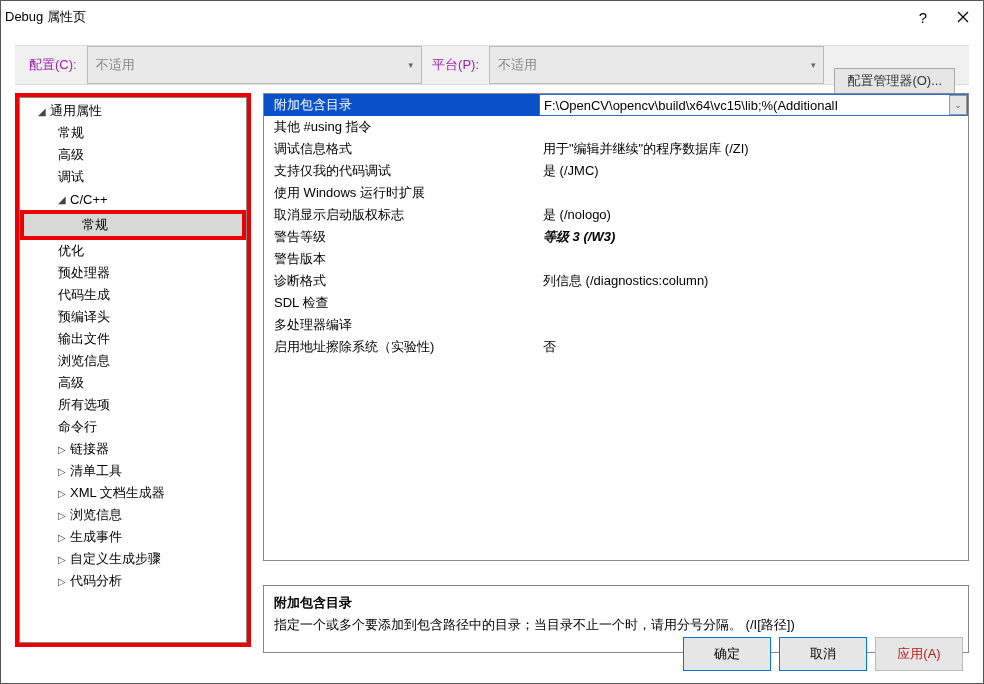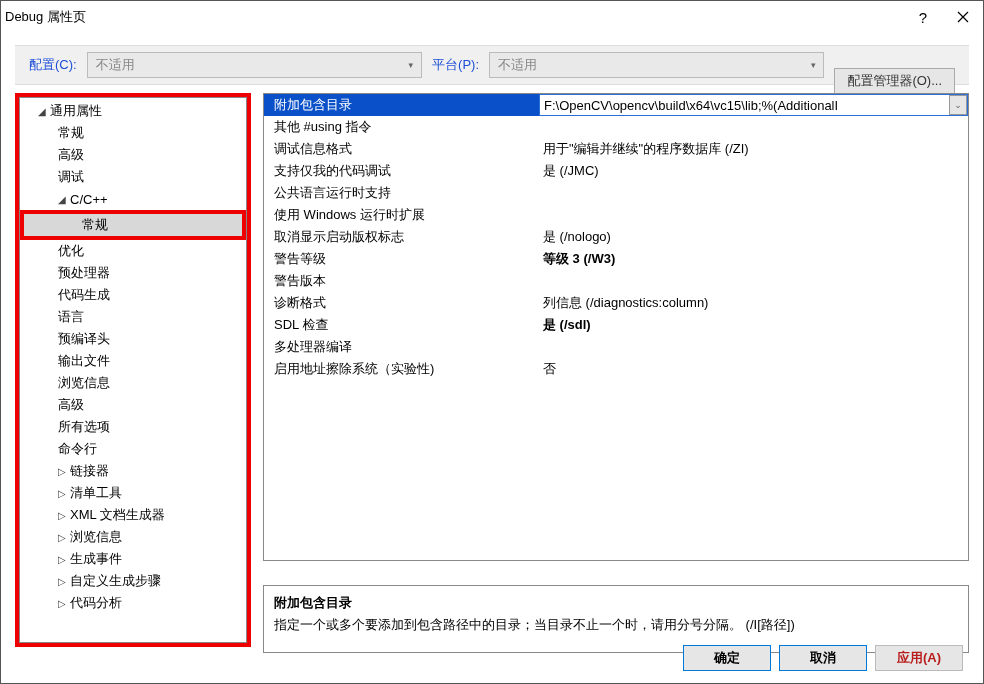--- a/index.html
+++ b/index.html
@@ -3,47 +3,47 @@
 <meta charset="utf-8">
 <style>
 * { box-sizing: border-box; margin: 0; padding: 0; font-family: "Microsoft YaHei", "Segoe UI", sans-serif; font-size: 13px; }
 body { background: #fff; width: 984px; height: 684px; overflow: hidden; border: 1px solid #555; position: relative; }
 .titlebar { height: 32px; display: flex; align-items: center; padding: 0 0; background: #fff; }
 .titlebar .title { flex: 1; padding-left: 4px; }
 .titlebar .help, .titlebar .close { width: 40px; height: 32px; display: flex; align-items: center; justify-content: center; cursor: default; }
 .titlebar .help { font-size: 15px; }
 .titlebar .close svg { width: 12px; height: 12px; }
 .topbar { height: 40px; display: flex; align-items: center; gap: 10px; padding: 6px 14px; background: #f0f0f0; border-top: 1px solid #ddd; border-bottom: 1px solid #ddd; margin: 12px 14px 8px 14px; }
-.topbar label { color: #1d4ed8; }
-.topbar .combo { flex: 1; height: 26px; border: 1px solid #bbb; background: #e9e9e9; color: #888; padding: 0 8px; display: flex; align-items: center; justify-content: space-between; }
+.topbar label { color: #a21caf; }
+.topbar .combo { flex: 1; height: 38px; border: 1px solid #bbb; background: #e9e9e9; color: #888; padding: 0 8px; display: flex; align-items: center; justify-content: space-between; }
 .topbar .combo.plt { flex: 1; }
 .topbar .btn { height: 26px; border: 1px solid #aaa; background: #e6e6e6; padding: 0 12px; display: flex; align-items: center; color: #333; margin-top: 32px; }
 .main { display: flex; gap: 12px; padding: 0 14px; height: 560px; }
 .tree-wrap { width: 236px; height: 554px; border: 4px solid #e00; background: #fff; overflow-y: scroll; }
 .tree-inner { border: 1px solid #888; min-height: 100%; padding: 2px 0; }
 .tree-item { height: 22px; display: flex; align-items: center; padding-left: 8px; cursor: default; white-space: nowrap; }
 .tree-item .exp { width: 12px; display: inline-block; font-size: 10px; color: #444; }
 .tree-item.l1 { padding-left: 18px; }
 .tree-item.l2 { padding-left: 38px; }
 .tree-item.l3 { padding-left: 38px; }
 .tree-item.sel-wrap { padding: 0; height: 30px; }
 .tree-item.sel-wrap .sel-box { border: 4px solid #e00; height: 30px; width: 100%; display: flex; align-items: center; background: #d8d8d8; padding-left: 58px; }
 .right { flex: 1; display: flex; flex-direction: column; gap: 24px; }
 .grid { flex: 1; border: 1px solid #888; overflow: hidden; position: relative; }
 .grid-row { height: 22px; display: flex; align-items: center; }
 .grid-row.sel { background: #0a50c8; color: #fff; }
 .grid-row .lbl { width: 268px; padding-left: 10px; }
 .grid-row .val { flex: 1; padding-left: 4px; display: flex; align-items: center; position: relative; margin-left: 7px; }
 .grid-row.sel .val { background: #fff; color: #000; border: 1px solid #2a6fd6; height: 22px; }
-.grid-row .val.bold { font-weight: bold; }
+.grid-row .val.bold { font-weight: bold; font-style: italic; }
 .grid-row .dropdown-btn { position: absolute; right: 0; top: 0; width: 18px; height: 20px; background: #e6e6e6; border: 1px solid #999; display: flex; align-items: center; justify-content: center; }
 .help-panel { height: 68px; border: 1px solid #888; padding: 8px 10px; }
 .help-panel .h { font-weight: bold; margin-bottom: 4px; }
 .btnbar { position: absolute; bottom: 12px; right: 20px; display: flex; gap: 8px; }
-.btnbar button { width: 88px; height: 26px; border: 1px solid #0078d7; background: #e6e6e6; cursor: default; font-weight: bold; }
+.btnbar button { width: 88px; height: 34px; border: 1px solid #0078d7; background: #e6e6e6; cursor: default; }
 .btnbar button.primary { border: 1px solid #0078d7; }
 .btnbar button.disabled { color: #b91c1c; border-color: #bbb; }
 .chev { font-size: 9px; color: #666; }
 .watermark { position: absolute; bottom: 28px; right: 30px; color: #bbb; font-size: 13px; letter-spacing: 1px; pointer-events: none; }
 ::-webkit-scrollbar { width: 16px; background: #f0f0f0; }
 ::-webkit-scrollbar-thumb { background: #c8c8c8; border: 1px solid #aaa; }
 </style>
 </head>
 <body>
 
@@ -99,23 +99,20 @@
       <div class="tree-item l3">
           <span>优化</span>
         </div>
       <div class="tree-item l3">
           <span>预处理器</span>
         </div>
       <div class="tree-item l3">
           <span>代码生成</span>
         </div>
       <div class="tree-item l3">
-          <span>语言</span>
-        </div>
-      <div class="tree-item l3">
           <span>预编译头</span>
         </div>
       <div class="tree-item l3">
           <span>输出文件</span>
         </div>
       <div class="tree-item l3">
           <span>浏览信息</span>
         </div>
       <div class="tree-item l3">
           <span>高级</span>
@@ -171,24 +168,20 @@
         </div>
         <div class="grid-row">
           <div class="lbl">调试信息格式</div>
           <div class="val">用于"编辑并继续"的程序数据库 (/ZI)</div>
         </div>
         <div class="grid-row">
           <div class="lbl">支持仅我的代码调试</div>
           <div class="val">是 (/JMC)</div>
         </div>
         <div class="grid-row">
-          <div class="lbl">公共语言运行时支持</div>
-          <div class="val"></div>
-        </div>
-        <div class="grid-row">
           <div class="lbl">使用 Windows 运行时扩展</div>
           <div class="val"></div>
         </div>
         <div class="grid-row">
           <div class="lbl">取消显示启动版权标志</div>
           <div class="val">是 (/nologo)</div>
         </div>
         <div class="grid-row">
           <div class="lbl">警告等级</div>
           <div class="val bold">等级 3 (/W3)</div>
@@ -196,21 +189,20 @@
         <div class="grid-row">
           <div class="lbl">警告版本</div>
           <div class="val"></div>
         </div>
         <div class="grid-row">
           <div class="lbl">诊断格式</div>
           <div class="val">列信息 (/diagnostics:column)</div>
         </div>
         <div class="grid-row">
           <div class="lbl">SDL 检查</div>
-          <div class="val bold">是 (/sdl)</div>
         </div>
         <div class="grid-row">
           <div class="lbl">多处理器编译</div>
           <div class="val"></div>
         </div>
         <div class="grid-row">
           <div class="lbl">启用地址擦除系统（实验性)</div>
           <div class="val">否</div>
         </div>
       </div>

